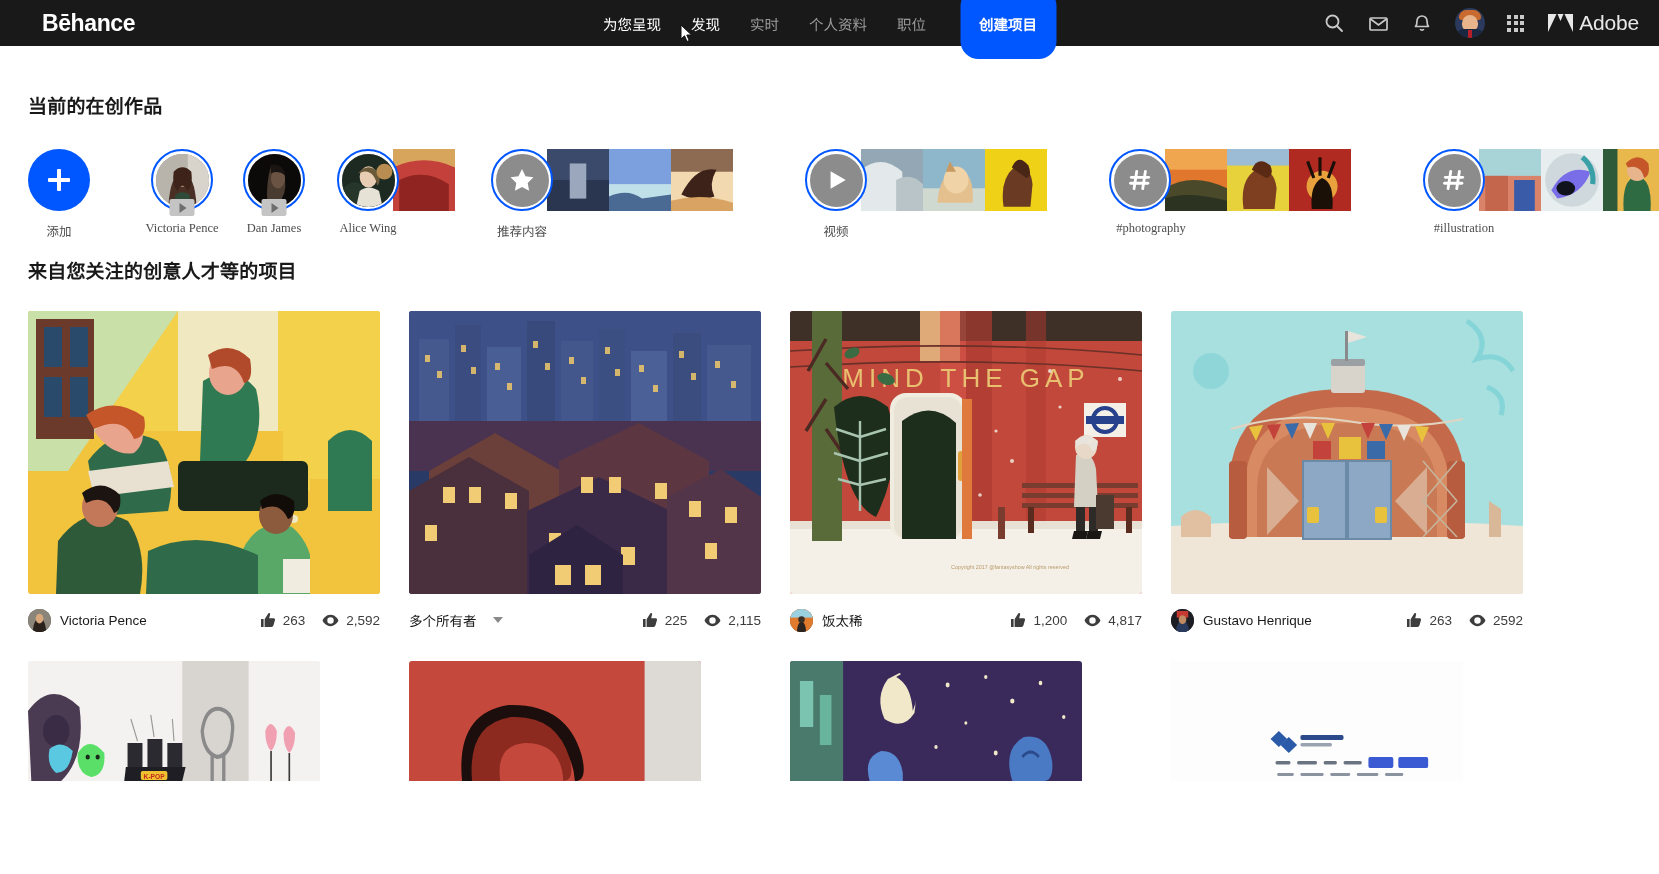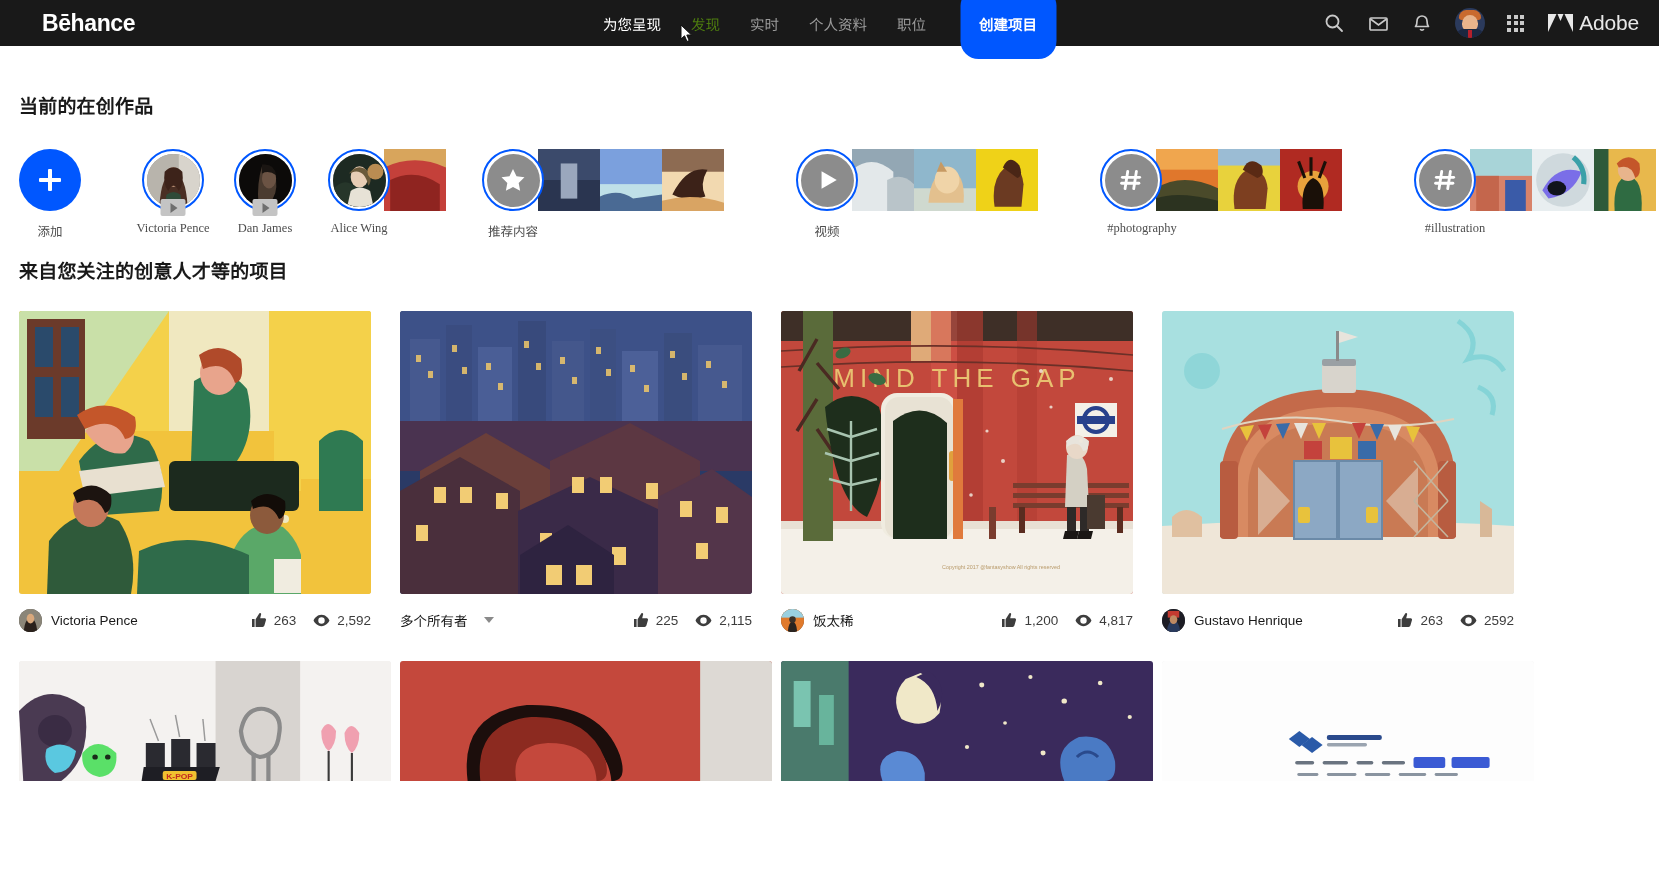--- a/index.html
+++ b/index.html
@@ -26,21 +26,21 @@
   .nav-center {
     position: absolute; left: 50%; transform: translateX(-50%);
     display: flex; align-items: center; gap: 30px;
     height: 100%;
   }
   .nav-item {
     color: #9a9a9a; font-size: 14.5px; font-weight: 400;
     white-space: nowrap; cursor: pointer; position: relative;
   }
   .nav-item.active { color: #fff; }
-  .nav-item.hovered { color: #4d7c0f; }
+  .nav-item.hovered { color: #ffffff; }
   .create-btn {
     background: #0057ff; color: #fff;
     font-size: 14.5px; font-weight: 700;
     border: none; border-radius: 18px;
     padding: 25px 19px; cursor: pointer;
     white-space: nowrap; margin-left: 4px;
   }
   .nav-right {
     margin-left: auto; display: flex; align-items: center;
     gap: 22px; margin-right: 16px; height: 100%;
@@ -71,21 +71,21 @@
   }
   .adobe-word { font-size: 21px; font-weight: 400; letter-spacing: -0.2px; }
 
   
   .cursor {
     position: absolute; left: 680px; top: 24px;
     width: 16px; height: 20px; pointer-events: none; z-index: 60;
   }
 
   
-  .page { padding: 0 19px; }
+  .page { padding: 0 28px; }
   .sec-title {
     font-size: 19px; font-weight: 700; color: #191919;
     margin-top: 45px; letter-spacing: 0.2px;
   }
 
   
   .stories {
     display: flex; align-items: center;
     margin-top: 31px; gap: 0; position: relative; font-family: Liberation Serif, serif;
   }
@@ -176,21 +176,21 @@
     font-size: 13.5px; color: #3d3d3d;
   }
   .stat svg { display: block; flex: none; }
 
   
   .grid2 {
     display: grid; grid-template-columns: repeat(4, 352px);
     gap: 29px; margin-top: 28px;
   }
   .card-img2 {
-    width: 372px; height: 120px; border-radius: 3px 3px 0 0;
+    width: 292px; height: 120px; border-radius: 3px 3px 0 0;
     overflow: hidden; position: relative; cursor: pointer;
     background: #eee;
   }
   svg.fill { display:block; width:100%; height:100%; }
 </style>
 </head>
 <body>
 
 <div class="topnav">
 

